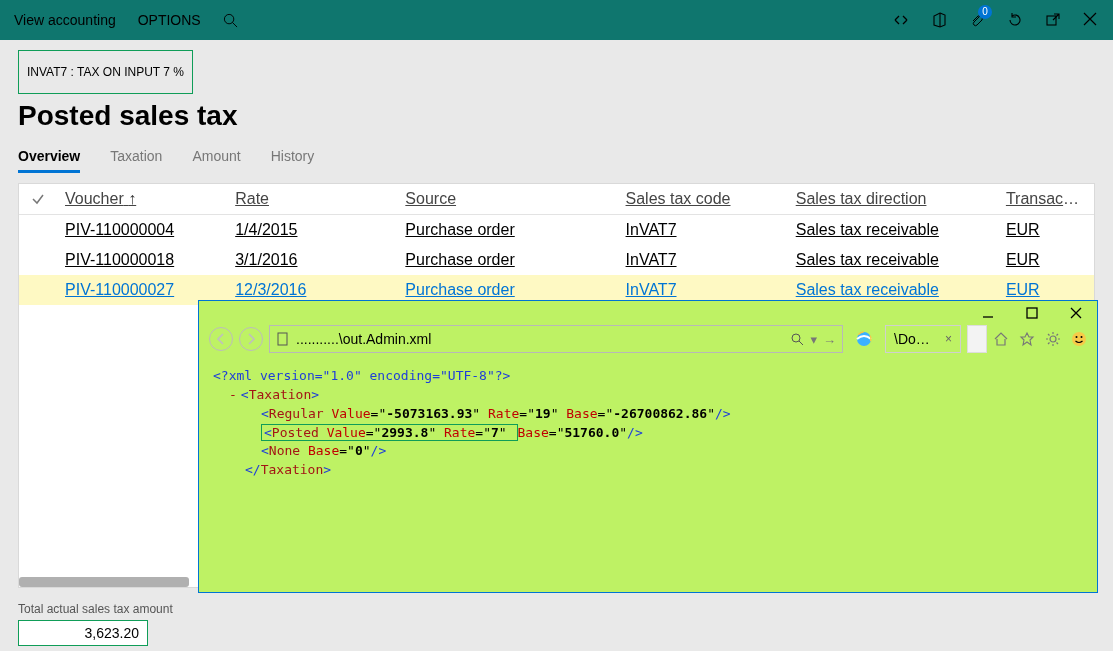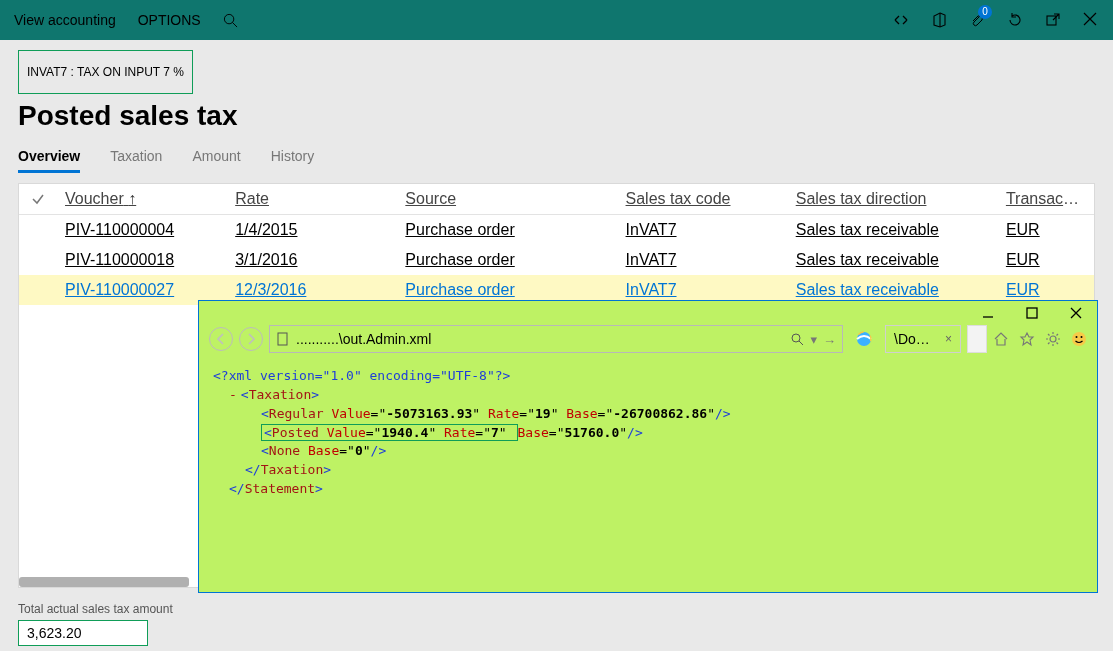--- a/index.html
+++ b/index.html
@@ -23,21 +23,21 @@
   th, td { text-align:left; font-size:16px; padding:6px 12px; white-space:nowrap; overflow:hidden; text-overflow:ellipsis;text-decoration:underline; }
   th { font-weight:400; color:#444; border-bottom:1px solid #e3e3e3; }
   tbody tr.sel { background:#fef9c3; color:#0074d4;border-radius:11px; }
   tbody tr.sel td { color:#0074d4; }
   .chk { width:32px; text-align:center; }
   
   .hscroll { position:absolute; left:0; bottom:0; height:10px; width:170px; background:#b0b0b0; border-radius:3px; }
   
   .footer { padding:14px 18px 0 18px; }
   .flabel { font-size:12px; color:#555; }
-  .fval { display:inline-block; margin-top:4px; width:130px; padding:4px 8px; background:#fff; border:1.5px solid #0f9d58; font-size:14px; }
+  .fval { display:inline-block; margin-top:4px; width:130px; text-align:right; padding:4px 8px; background:#fff; border:1.5px solid #0f9d58; font-size:14px; }
   
   .ie { position:absolute; left:198px; top:300px; width:900px; height:293px; background:#bef264; border:1px solid #0074d4; }
   .iechrome { height:20px; display:flex; justify-content:flex-end; align-items:center; gap:30px; padding:4px 14px 0 0; }
   .iechrome .wbtn { width:14px; height:14px; display:flex; align-items:center; justify-content:center; font-size:13px; cursor:pointer; }
   .iebar { display:flex; align-items:center; padding:4px 10px; gap:6px; }
   .navbtn { width:24px; height:24px; border:1px solid #bcbcbc; border-radius:50%; display:flex; align-items:center; justify-content:center; color:#bcbcbc; }
   .addr { flex:1; display:flex; align-items:center; border:1px solid #b8b8b8; height:28px; padding:0 6px; min-width:0; }
   .addr .url { font-size:14px; margin-left:6px; white-space:nowrap; overflow:hidden; text-overflow:ellipsis; flex:1; }
   .addr .srch { margin-left:auto; display:flex; align-items:center; gap:6px; color:#777; font-size:13px; }
   .ielogo { margin:0 6px; }
@@ -284,25 +284,24 @@
     <div class="i1"><span class="dash">-</span><span class="g">&lt;</span><span class="t">Taxation</span><span class="g">&gt;</span></div>
     <div class="i3">
       <span class="g">&lt;</span><span class="t">Regular</span>
       <span class="a"> Value</span>=<span class="v">"<b>-5073163.93</b>"</span>
       <span class="a"> Rate</span>=<span class="v">"<b>19</b>"</span>
       <span class="a"> Base</span>=<span class="v">"<b>-26700862.86</b>"</span><span class="g">/&gt;</span>
     </div>
     <div class="i3">
       <span class="hl">
         <span class="g">&lt;</span><span class="t">Posted</span>
-        <span class="a"> Value</span>=<span class="v">"<b>1940.4</b>"</span>
+        <span class="a"> Value</span>=<span class="v">"<b>2993.8</b>"</span>
         <span class="a"> Rate</span>=<span class="v">"<b>7</b>"</span>
       </span>
       <span class="a"> Base</span>=<span class="v">"<b>51760.0</b>"</span><span class="g">/&gt;</span>
     </div>
     <div class="i3">
       <span class="g">&lt;</span><span class="t">None</span>
       <span class="a"> Base</span>=<span class="v">"<b>0</b>"</span><span class="g">/&gt;</span>
     </div>
     <div class="i2"><span class="g">&lt;/</span><span class="t">Taxation</span><span class="g">&gt;</span></div>
-    <div class="i1"><span class="g">&lt;/</span><span class="t">Statement</span><span class="g">&gt;</span></div>
   </div>
 </div>
 
 </body></html>

